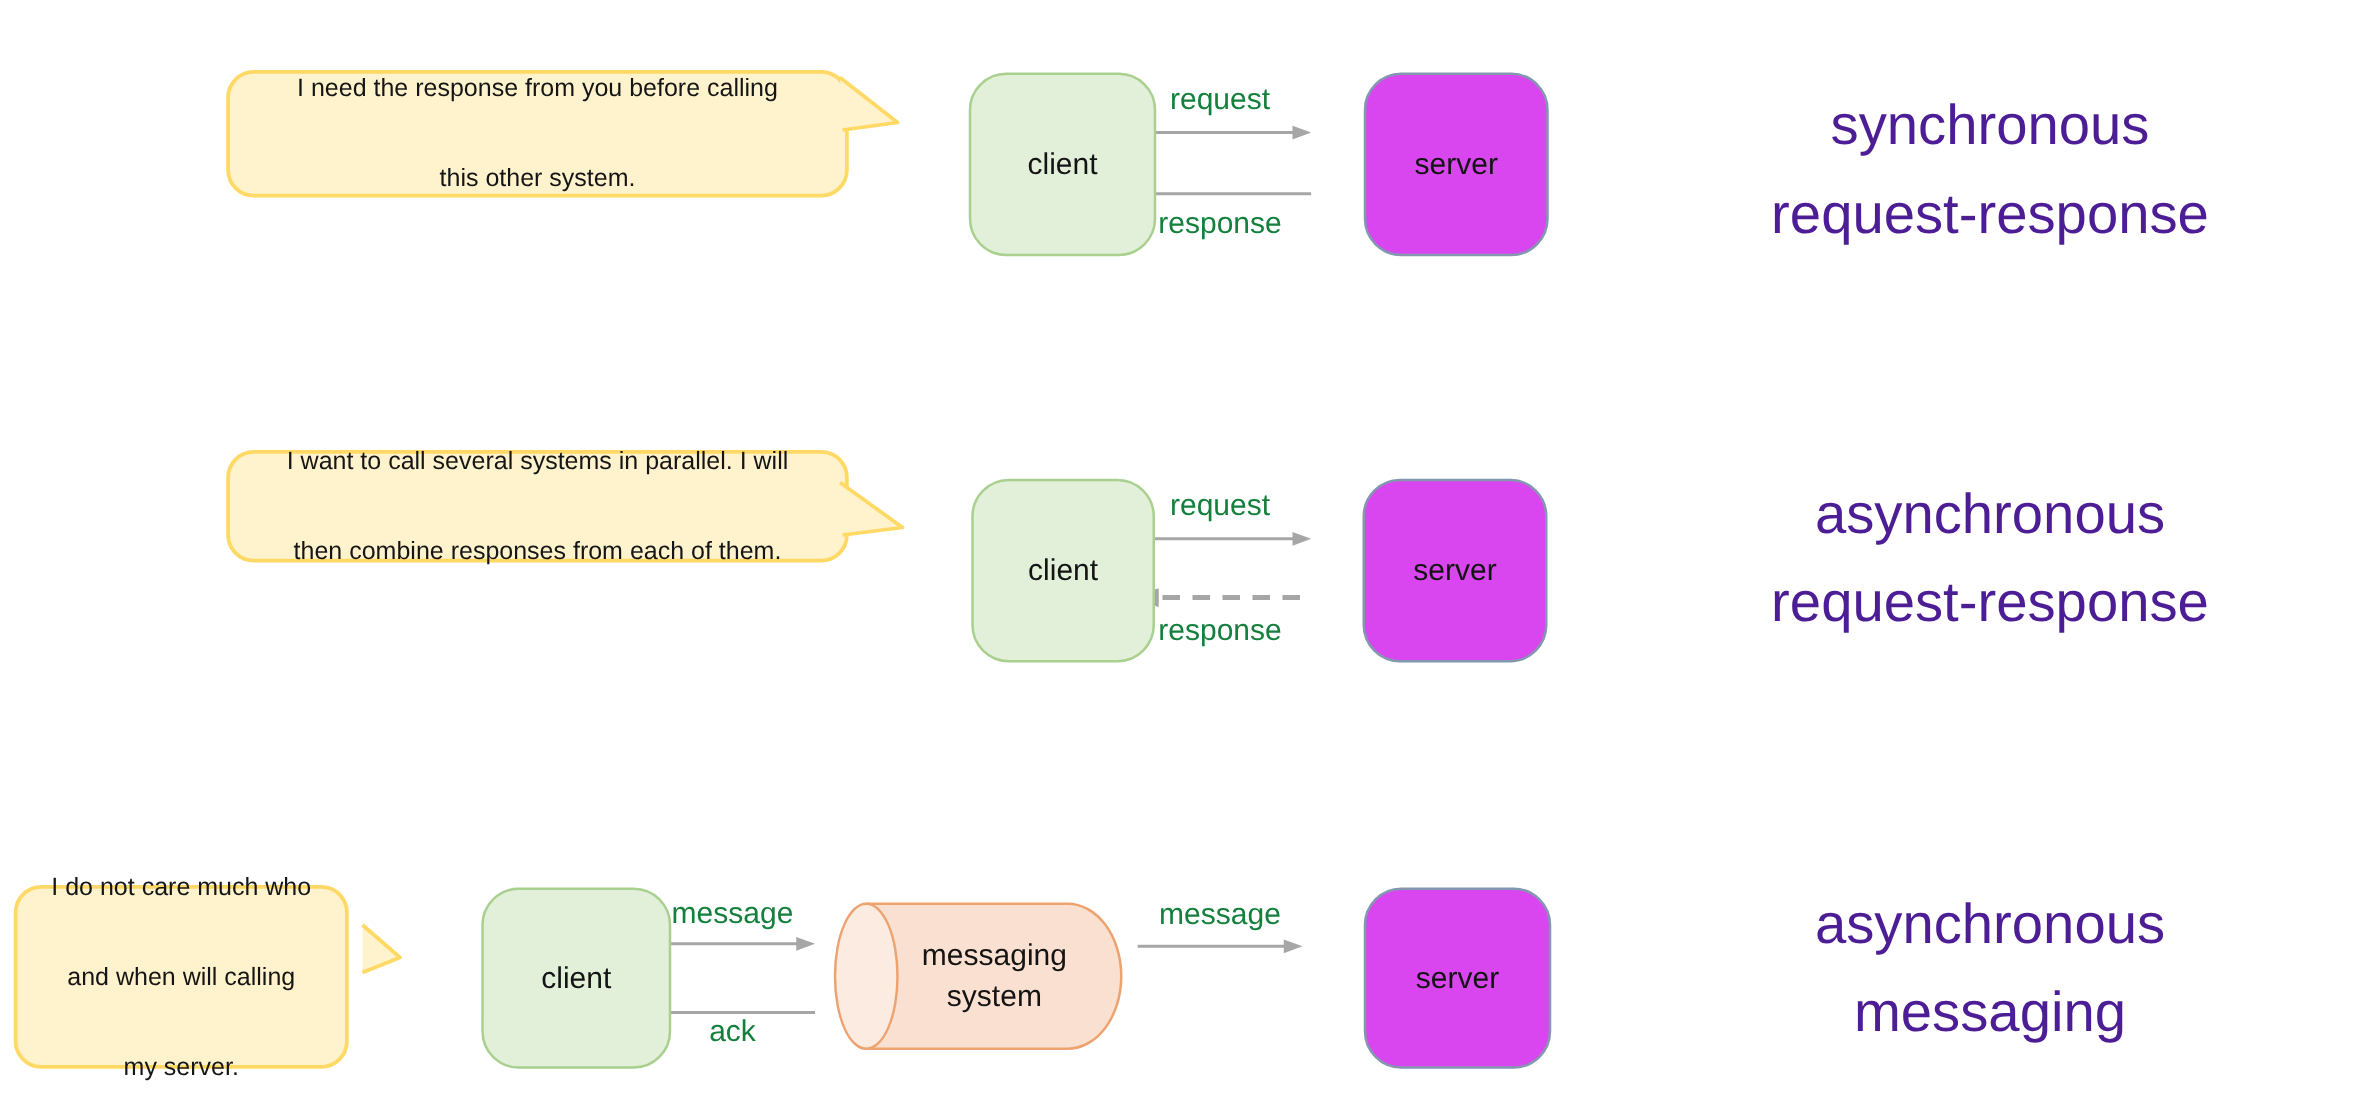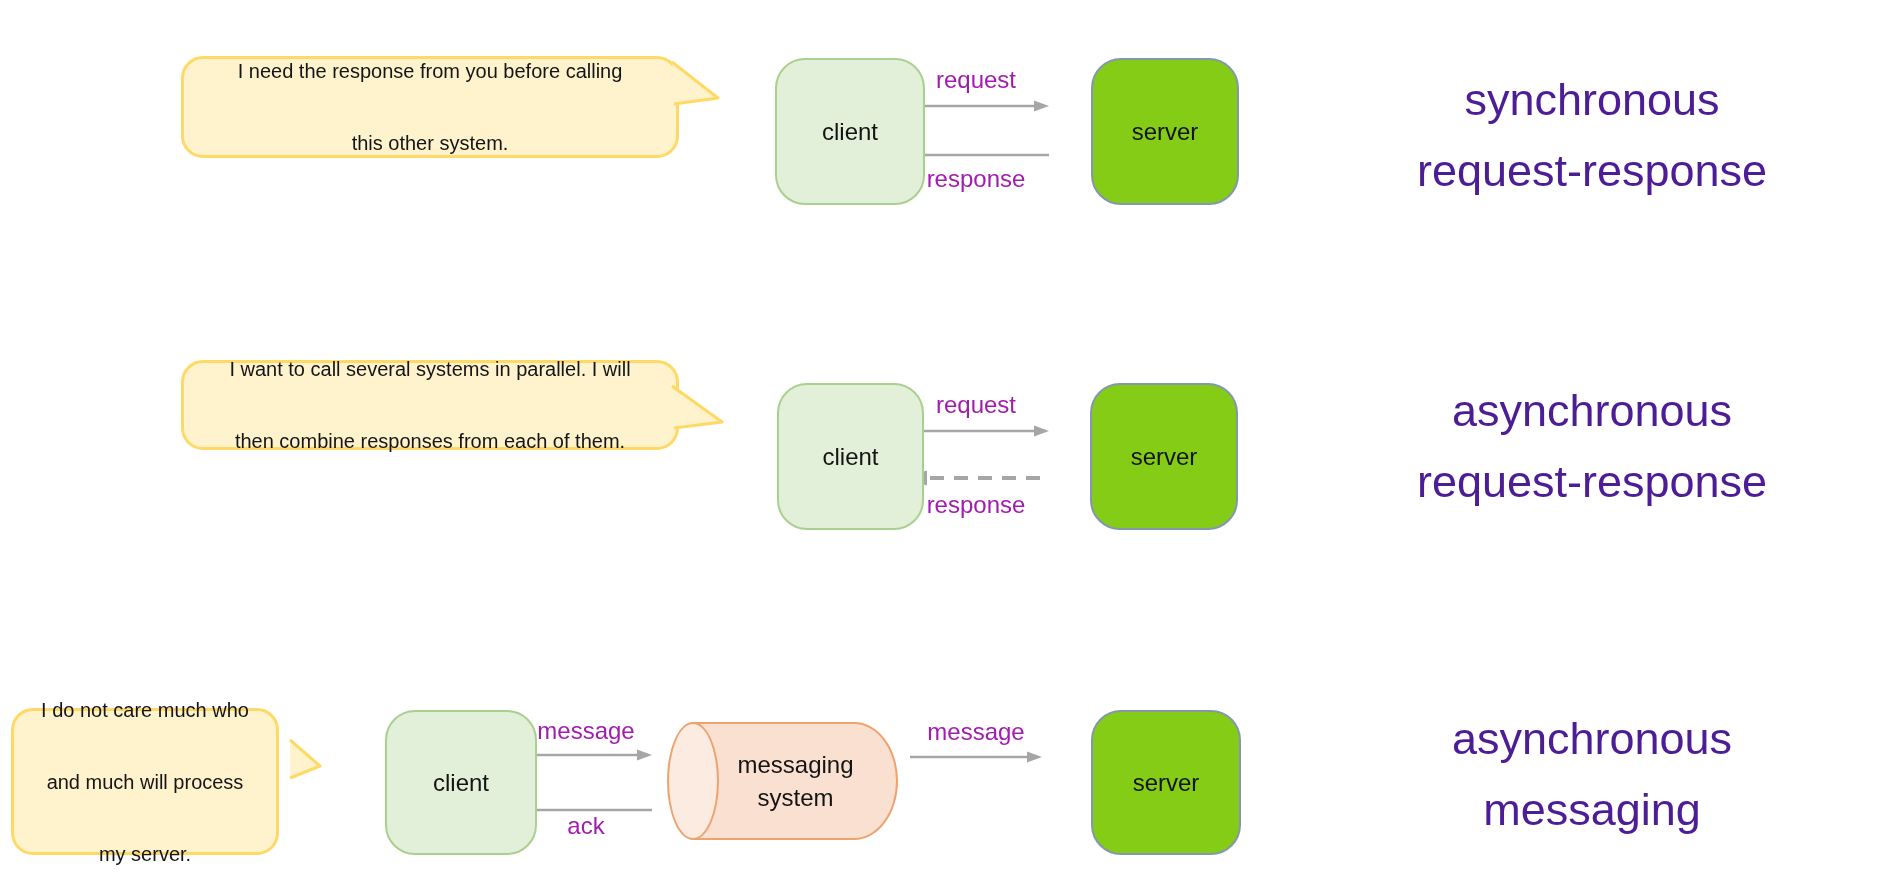--- a/index.html
+++ b/index.html
@@ -16,39 +16,39 @@
   }
   .bubble div{white-space:nowrap;}
   .tail{z-index:2;overflow:visible;}
   .tail path{fill:#FFF3CD;stroke:#FFD966;stroke-width:3;stroke-linejoin:round;}
   
   .node{
     border-radius:30px;display:flex;align-items:center;justify-content:center;
     font-size:24px;color:#141414;z-index:1;margin-left:32px;
   }
   .green{background:#E2EFD9;border:2.5px solid #A9D08E;}
-  .blue{background:#84cc16;border:2.5px solid #8497B0;}
+  .blue{background:#d946ef;border:2.5px solid #8497B0;}
   
   .cyl-body{
     background:#FAE0D0;border:2.5px solid #EDA36F;
     border-radius:0 44px 44px 0 / 0 59px 59px 0;z-index:1;
   }
   .cyl-cap{
     background:#FCEBE1;border:2.5px solid #EDA36F;border-radius:50%;z-index:2;
   }
   .cyl-label{
     display:flex;flex-direction:column;justify-content:center;align-items:center;
     font-size:24px;line-height:33px;color:#141414;text-align:center;z-index:3;
   }
   
   .arrow line{stroke:#A6A6A6;stroke-width:2.5;}
   .arrow line.dash{stroke-width:4;stroke-dasharray:14 10;}
   .arrow polygon{fill:#A6A6A6;}
   .alabel{
-    font-size:24px;color:#a21caf;text-align:center;z-index:1;
+    font-size:24px;color:#15803d;text-align:center;z-index:1;
   }
   
   .title{
     font-size:45px;line-height:71px;color:#4c1d95;text-align:center;z-index:1;
   }
 </style>
 </head>
 <body>
 
 <div class="stage">
@@ -110,21 +110,21 @@
   </svg>
   <div class="abs alabel" style="left:903px;top:491px;width:146px;">response</div>
 
   <div class="abs title" style="left:1362px;top:375px;width:460px;">
     <div>asynchronous</div>
     <div>request-response</div>
   </div>
 
   <div class="abs bubble" style="left:11px;top:708px;width:268px;height:147px;">
     <div>I do not care much who</div>
-    <div>and much will process</div>
+    <div>and when will calling</div>
     <div>my server.</div>
   </div>
   <svg class="abs tail" style="left:288px;top:736px;" width="38" height="48">
     <path d="M2,4 L32,30 L2,42"></path>
   </svg>
 
   <div class="abs node green" style="left:353px;top:710px;width:152px;height:145px;">
     <span>client</span>
   </div>
 

